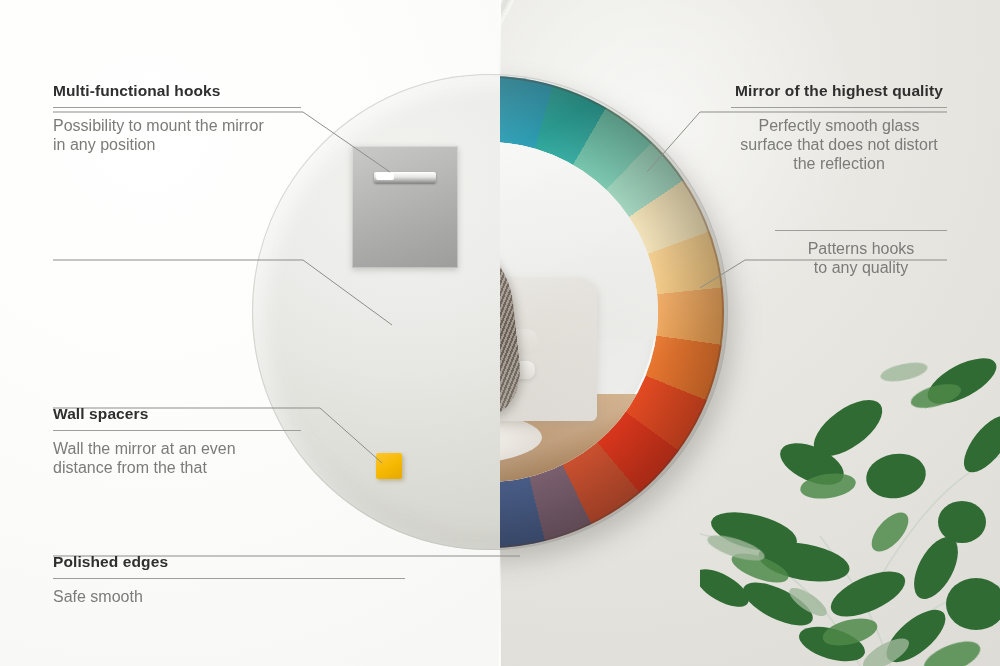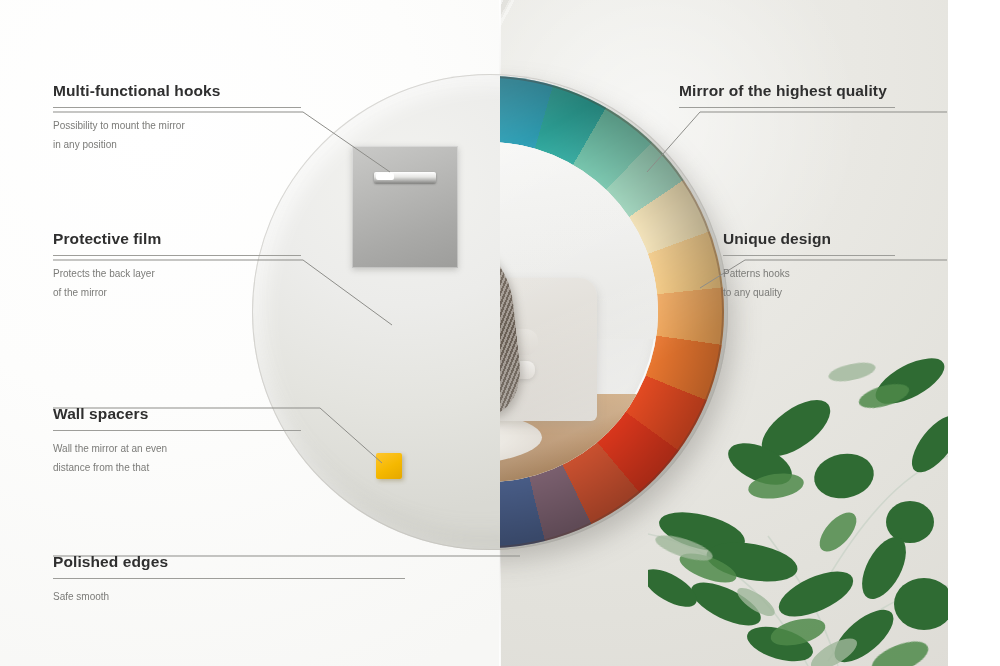--- a/index.html
+++ b/index.html
@@ -1,21 +1,21 @@
 <!DOCTYPE html>
 <html><head>
 <meta charset="utf-8">
 <style>
   html,body{margin:0;padding:0;}
   body{
     width:1000px;height:666px;overflow:hidden;
     font-family:"Liberation Sans","DejaVu Sans",sans-serif;
     background:#ffffff;position:relative;
   }
-  .stage{position:absolute;inset:0;width:920px;height:666px;overflow:hidden;padding-left:28px;}
+  .stage{position:absolute;inset:0;width:1000px;height:666px;overflow:hidden;}
 
   
   .bg-left{
     position:absolute;left:0;top:0;width:500px;height:666px;
     background:
       radial-gradient(120% 90% at 30% 20%, #ffffff 0%, #fdfdfc 45%, #f7f7f5 100%);
   }
   .bg-right{
     position:absolute;left:500px;top:0;width:500px;height:666px;
     background:
@@ -189,24 +189,24 @@
   .lines{position:absolute;inset:0;width:1000px;height:666px;}
 
   
   .blk{position:absolute;}
   .blk h3{
     margin:0 0 7px 0;font-size:15.5px;font-weight:bold;color:#2f2f2f;letter-spacing:.1px;
     white-space:nowrap;
   }
   .rule{height:1px;background:#9e9e9a;width:100%;}
   .blk p{
-    margin:8px 0 0 0;font-size:10px;line-height:19px;color:#7b7b78;font-weight:normal;
+    margin:8px 0 0 0;font-size:16px;line-height:19px;color:#7b7b78;font-weight:normal;
   }
   .left-blk{text-align:left;}
-  .right-blk{text-align:left;}
+  .right-blk{text-align:center;}
 
   .b1{left:53px;top:82px;width:248px;}
   .b2{left:53px;top:230px;width:248px;}
   .b3{left:53px;top:377px;width:248px;margin-top:28px;}
   .b4{left:53px;top:525px;width:352px;margin-top:28px;}
   .r1{right:53px;top:82px;width:216px;}
   .r2{right:53px;top:230px;width:172px;}
 </style>
 </head>
 <body>
@@ -307,28 +307,20 @@
 
   <div class="blk left-blk b1">
     <h3>Multi-functional hooks</h3>
     <div class="rule"></div>
     <p>
       <span>Possibility to mount the mirror</span><br>
       <span>in any position</span>
     </p>
   </div>
 
-  <div class="blk left-blk b2">
-    <h3>Protective film</h3>
-    <div class="rule"></div>
-    <p>
-      <span>Protects the back layer</span><br>
-      <span>of the mirror</span>
-    </p>
-  </div>
 
   <div class="blk left-blk b3">
     <h3>Wall spacers</h3>
     <div class="rule"></div>
     <p>
       <span>Wall the mirror at an even</span><br>
       <span>distance from the that</span>
     </p>
   </div>
 
@@ -336,24 +328,28 @@
     <h3>Polished edges</h3>
     <div class="rule"></div>
     <p>
       <span>Safe smooth</span>
     </p>
   </div>
 
   <div class="blk right-blk r1">
     <h3>Mirror of the highest quality</h3>
     <div class="rule"></div>
+    <p>
+      <span>Perfectly smooth glass</span><br>
+      <span>surface that does not distort</span><br>
+      <span>the reflection</span>
+    </p>
   </div>
 
   <div class="blk right-blk r2">
-    <h3>Unique design</h3>
     <div class="rule"></div>
     <p>
       <span>Patterns hooks</span><br>
       <span>to any quality</span>
     </p>
   </div>
 
 </div>
 
 </body></html>

